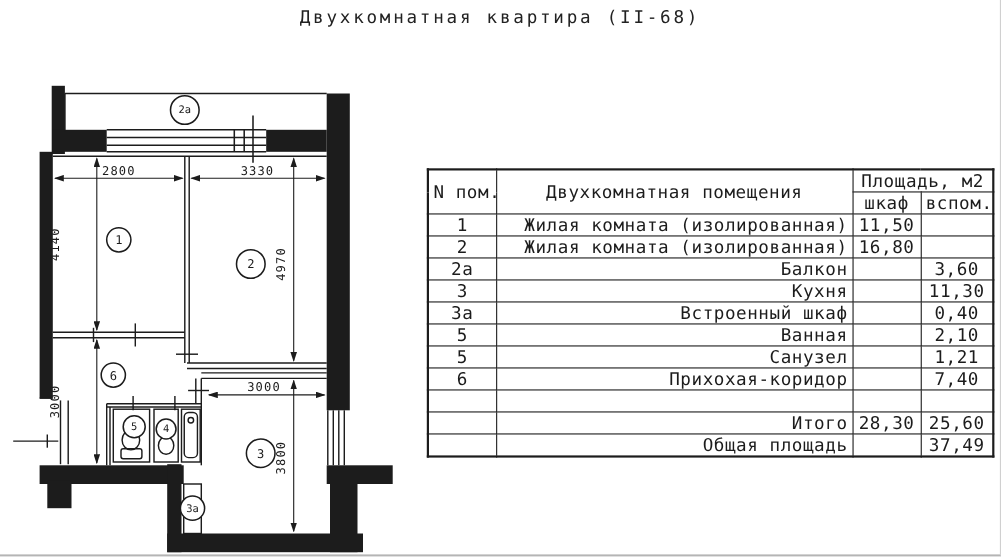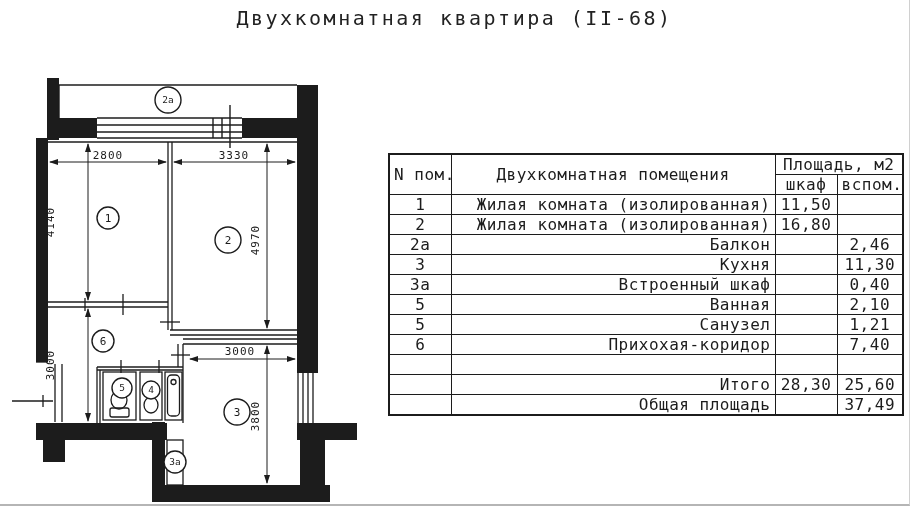--- a/index.html
+++ b/index.html
@@ -4,21 +4,21 @@
 <style>
   html,body{margin:0;padding:0;background:#e8e8e8;}
   .page{
     position:relative;width:910px;height:506px;background:#ffffff;
     font-family:"DejaVu Sans Mono",monospace;color:#1c1c1c;overflow:hidden;
     border-right:1px solid #d0d0d0;border-bottom:2px solid #b5b5b5;
     box-sizing:border-box;
   }
   .title{
     position:absolute;top:6px;left:0;width:100%;text-align:center;
-    font-size:20px;letter-spacing:2.5px;color:#222;font-weight:500;
+    font-size:16px;letter-spacing:2.5px;color:#222;font-weight:500;
   }
   .plan{position:absolute;left:10px;top:72px;}
   .tablewrap{position:absolute;left:388px;top:153px;}
   table.areas{
     border-collapse:collapse;table-layout:fixed;width:514px;
     font-size:16px;letter-spacing:0.5px;
   }
   table.areas td, table.areas th{
     border:1px solid #1c1c1c;height:19px;padding:0 4px;
     font-weight:normal;overflow:hidden;white-space:nowrap;
@@ -202,21 +202,21 @@
         <tr>
           <td class="c-num">2</td>
           <td class="c-name">Жилая комната (изолированная)</td>
           <td class="c-val">16,80</td>
           <td class="c-val"></td>
         </tr>
         <tr>
           <td class="c-num">2а</td>
           <td class="c-name">Балкон</td>
           <td class="c-val"></td>
-          <td class="c-val">2,46</td>
+          <td class="c-val">3,60</td>
         </tr>
         <tr>
           <td class="c-num">3</td>
           <td class="c-name">Кухня</td>
           <td class="c-val"></td>
           <td class="c-val">11,30</td>
         </tr>
         <tr>
           <td class="c-num">3а</td>
           <td class="c-name">Встроенный шкаф</td>

